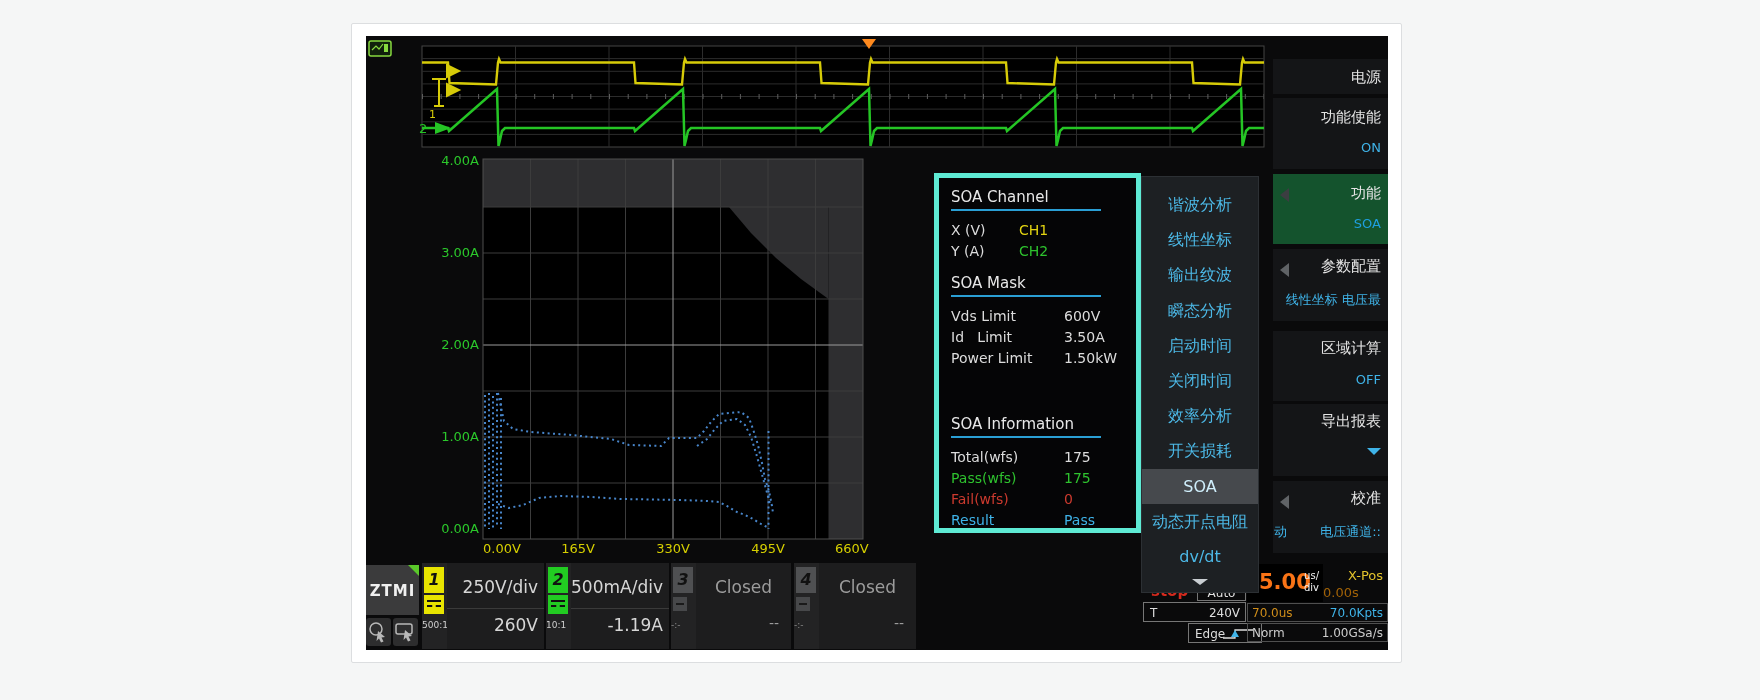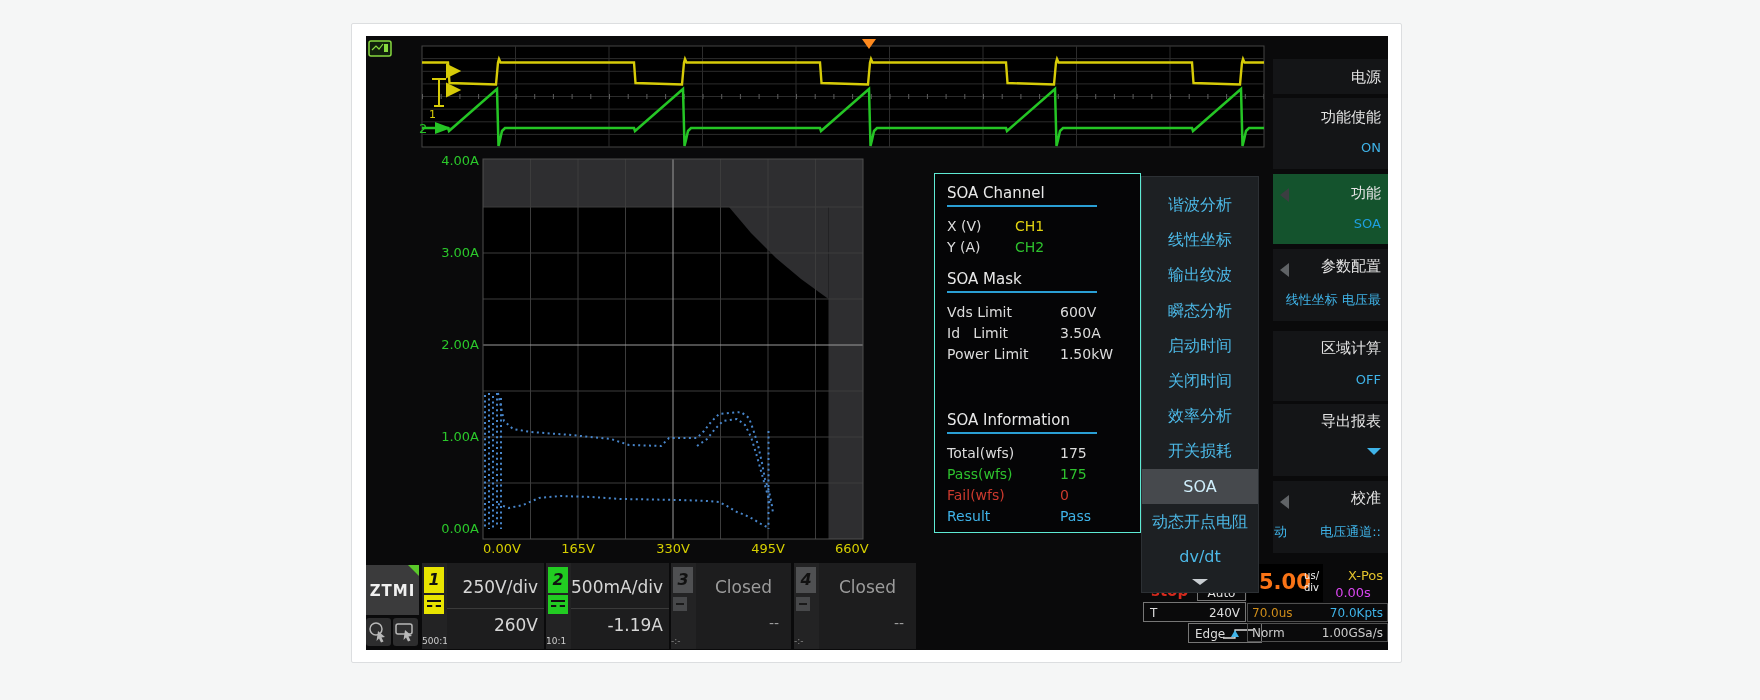--- a/index.html
+++ b/index.html
@@ -2,21 +2,21 @@
 <html><head>
 <meta charset="utf-8">
 <style>
   * { margin:0; padding:0; box-sizing:border-box; }
   body { width:1760px; height:700px; background:#f5f6f6; font-family:"DejaVu Sans", sans-serif; position:relative; overflow:hidden; }
   .card { position:absolute; left:351px; top:23px; width:1051px; height:640px; background:#fff; border:1px solid #dcdee0; border-radius:2px; }
   .device { position:absolute; left:14px; top:12px; width:1022px; height:614px; background:#0a0a0b; overflow:hidden; }
   .abs { position:absolute; }
   .lbl { position:absolute; white-space:nowrap; }
   
-  .soa-panel { position:absolute; left:568px; top:137px; width:207px; height:360px; background:#050506; border:1px solid #5eead4; z-index:3; }
+  .soa-panel { position:absolute; left:568px; top:137px; width:207px; height:360px; background:#050506; border:5px solid #5eead4; z-index:3; }
   .soa-panel .title { position:absolute; left:12px; font-size:15px; color:#e8e8e8; }
   .soa-panel .rule { position:absolute; left:12px; width:150px; height:2px; background:#2a9fd4; }
   .soa-panel .row-l { position:absolute; left:12px; font-size:14px; color:#dcdcdc; white-space:pre; }
   .soa-panel .row-v { position:absolute; left:125px; font-size:14px; color:#dcdcdc; white-space:pre; }
   
   .popup { position:absolute; left:775px; top:140px; width:118px; height:417px; background:#1d2023; border:1px solid #2c3034; z-index:5; padding-top:10px; }
   .popup .item { height:35.2px; line-height:35.2px; text-align:center; font-size:16px; color:#4cb8e6; }
   .popup .item.sel { background:#46494d; color:#cfeefb; }
   .popup .scroll { height:16px; display:flex; align-items:center; justify-content:center; }
   .popup .tri-down { width:0; height:0; border-left:8px solid transparent; border-right:8px solid transparent; border-top:6px solid #c9ced2; }
@@ -28,21 +28,21 @@
   .mbtn.sel { background:#14532d; }
   .mbtn.sel .arr { border-right-color:#3b3e41; }
   .mbtn.sel .s { color:#1f9fe0; }
   
   .cell { position:absolute; background:#1d1d1e; z-index:2; }
   .probe { position:absolute; background:#232324; z-index:2; }
   .badge { position:absolute; left:2px; top:4px; width:20px; height:26px; text-align:center; font-weight:bold; font-style:italic; font-size:16px; line-height:26px; color:#111; }
   .coupling { position:absolute; left:2px; top:32px; width:20px; height:19px; }
   .coupling .l1 { position:absolute; left:3px; right:3px; top:5px; height:2px; background:#111; }
   .coupling .l2 { position:absolute; left:3px; right:3px; top:10px; height:2px; background:transparent; border-bottom:2px dashed #111; }
-  .ratio { position:absolute; left:0; bottom:3px; width:100%; text-align:left; font-size:9px; color:#cfcfcf; }
+  .ratio { position:absolute; left:0; bottom:19px; width:100%; text-align:left; font-size:9px; color:#cfcfcf; }
   .ch-scale { position:absolute; top:14px; right:6px; font-size:17px; color:#d6d6d6; }
   .ch-val { position:absolute; top:52px; right:6px; font-size:17px; color:#d6d6d6;margin-left:28px; }
   .ch-div { position:absolute; left:0; right:0; top:45px; height:1px; background:#3a3a3a; }
   .closed { color:#9c9c9c !important; }
   .smallbox { border:1px solid #767676; }
 </style>
 </head>
 <body>
 
 <div class="card">
@@ -292,21 +292,21 @@
           <path d="M14,10 l-4,0 l4,-7 l4,7 z" fill="#3fb3e8"></path>
         </svg>
     </div>
 
     <div class="abs" style="left:881px;top:528px;width:76px;height:38px;background:#000;z-index:2">
       <span class="lbl" style="left:12px;top:6px;font-size:21px;font-weight:bold;color:#f97316">5.00</span>
       <span class="lbl" style="right:4px;top:6px;font-size:10px;color:#f2f2f2">us/</span>
       <span class="lbl" style="right:4px;top:18px;font-size:10px;color:#f2f2f2">div</span>
     </div>
     <span class="lbl" style="left:957px;top:532px;width:60px;text-align:right;font-size:13px;color:#e2c22c;z-index:2">X-Pos</span>
-    <span class="lbl" style="left:957px;top:549px;width:60px;text-align:center;font-size:13px;color:#d946ef;z-index:2">0.00s</span>
+    <span class="lbl" style="left:957px;top:549px;width:60px;text-align:left;font-size:13px;color:#a16207;z-index:2">0.00s</span>
     <div class="abs" style="left:881px;top:567px;width:141px;height:19px;border:1px solid #4f4f4f;z-index:2">
       <span class="lbl" style="left:4px;top:2px;font-size:12px;color:#cf8d1a">70.0us</span>
       <span class="lbl" style="right:4px;top:2px;font-size:12px;color:#3fb3e8">70.0Kpts</span>
     </div>
     <div class="abs" style="left:881px;top:587px;width:141px;height:19px;border:1px solid #4f4f4f;z-index:2">
       <span class="lbl" style="left:4px;top:2px;font-size:12px;color:#ccc">Norm</span>
       <span class="lbl" style="right:4px;top:2px;font-size:12px;color:#ccc">1.00GSa/s</span>
     </div>
 
   </div>

